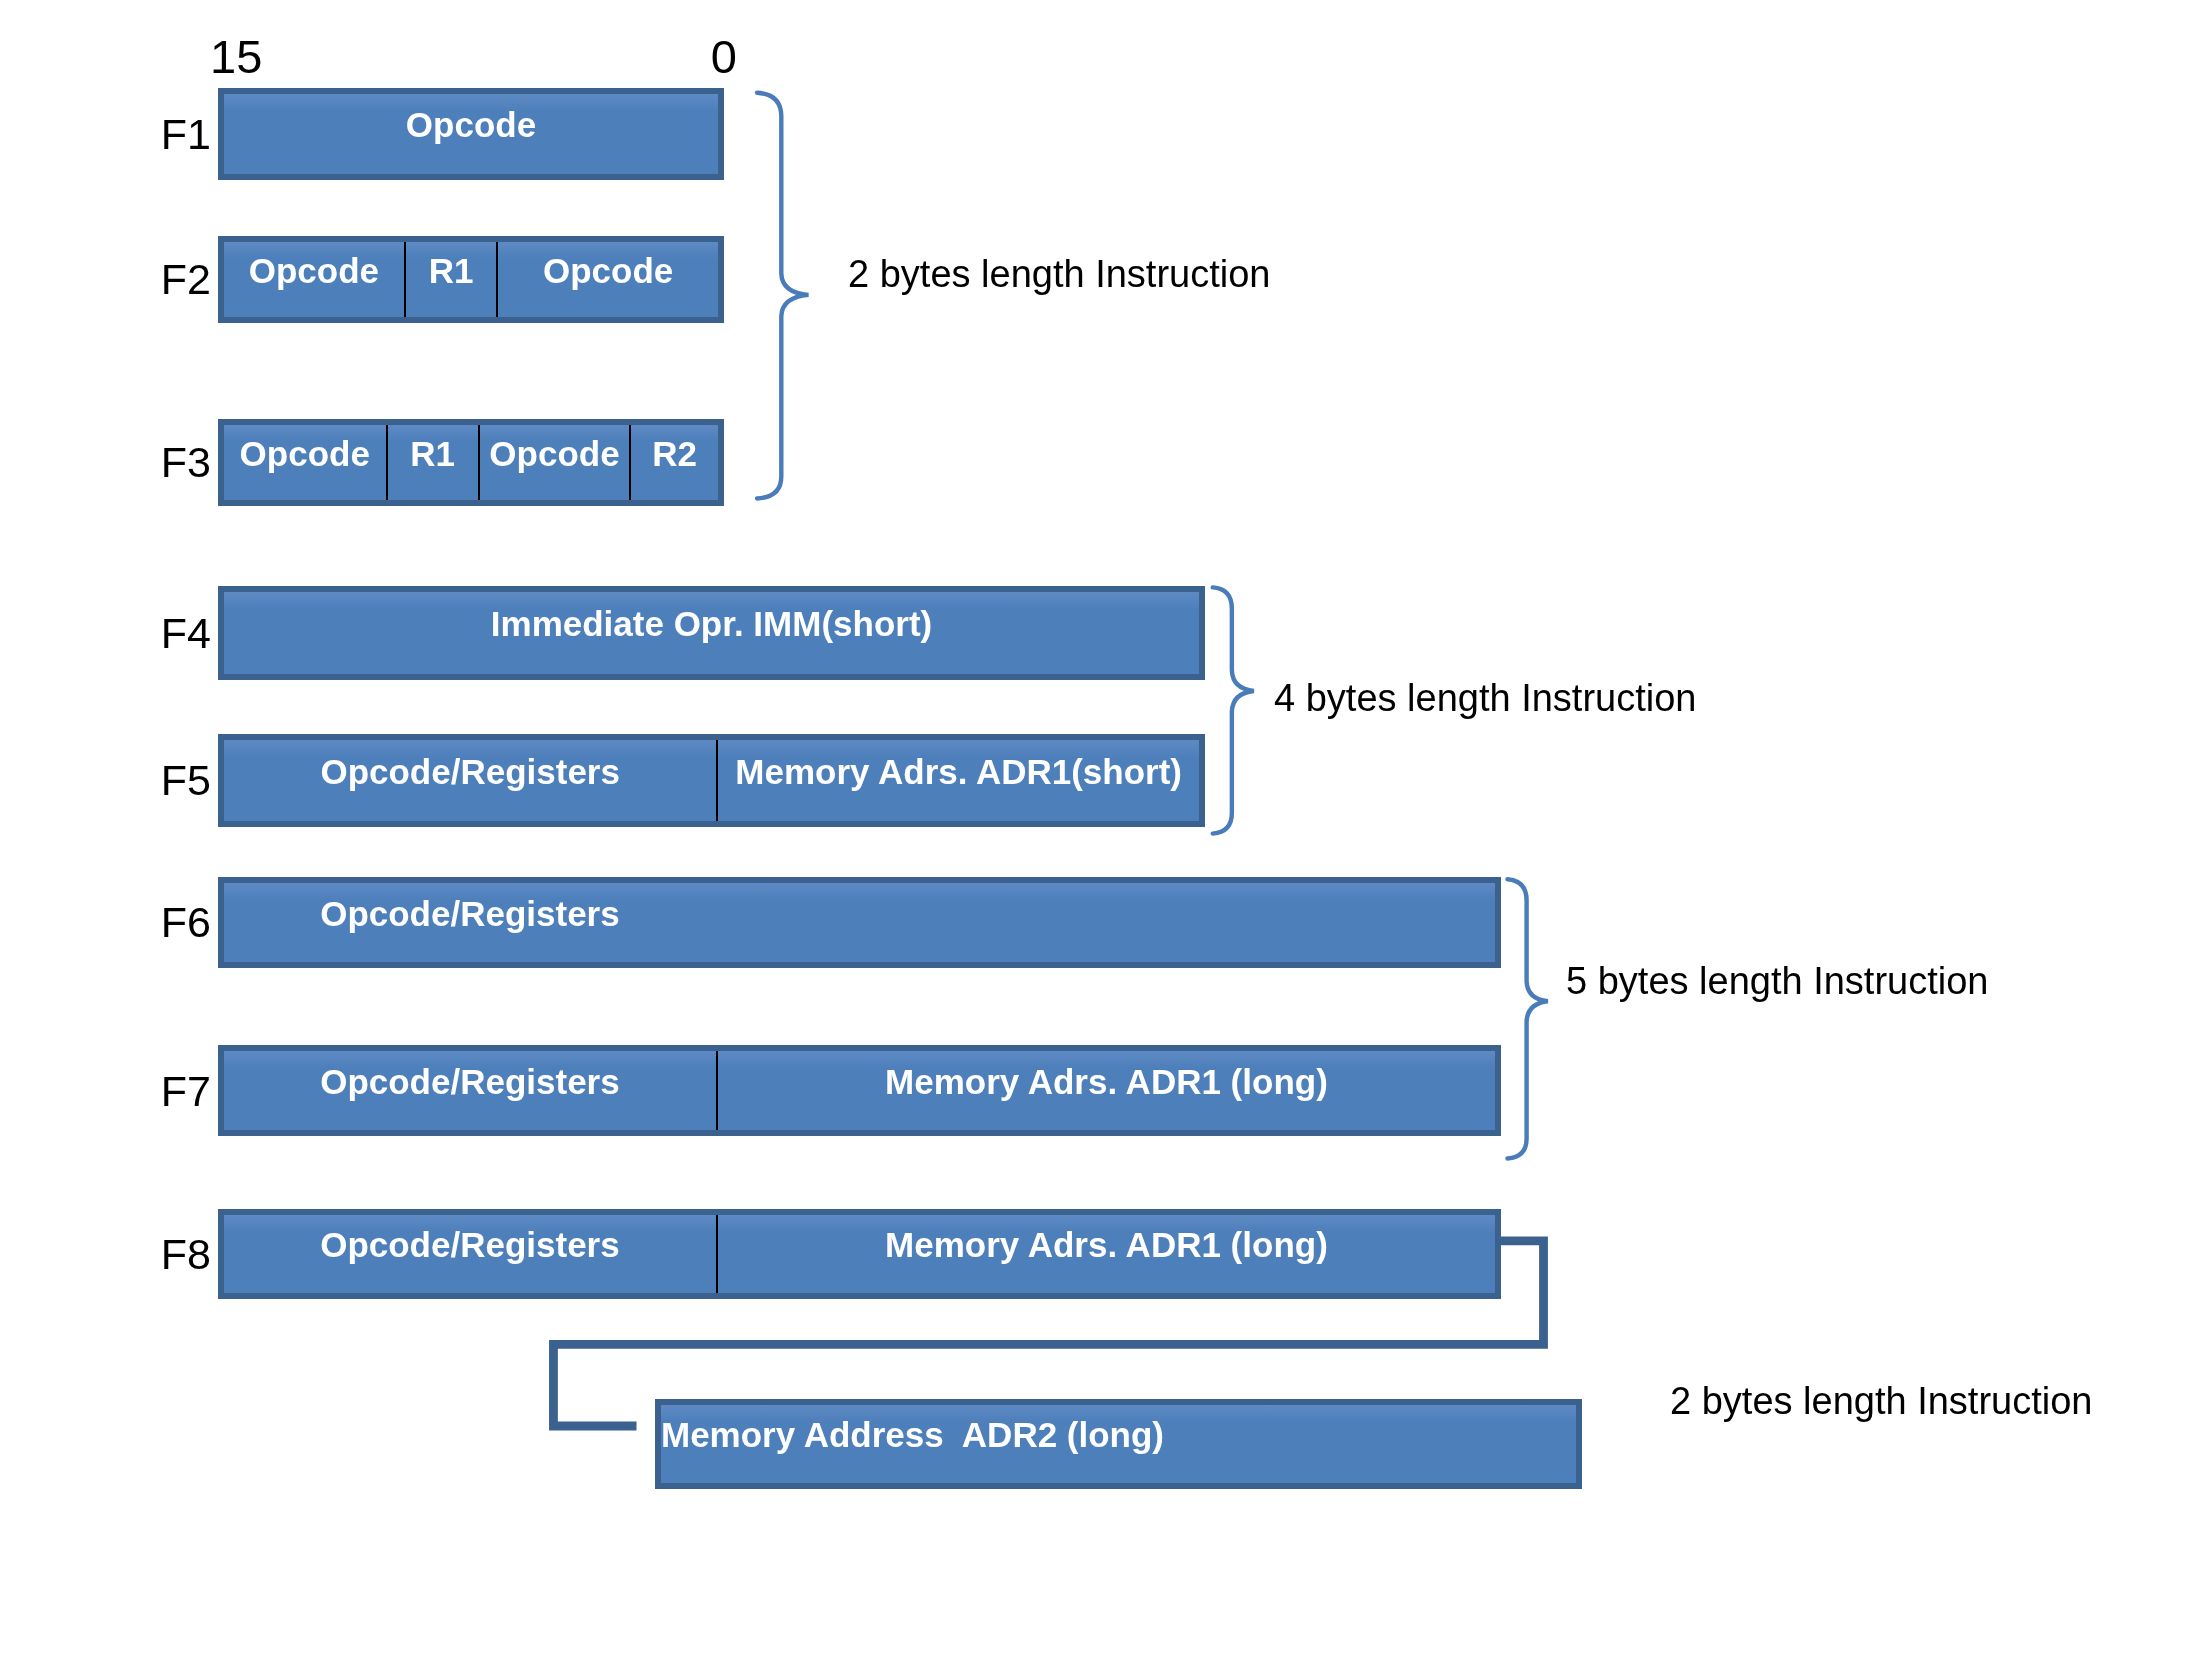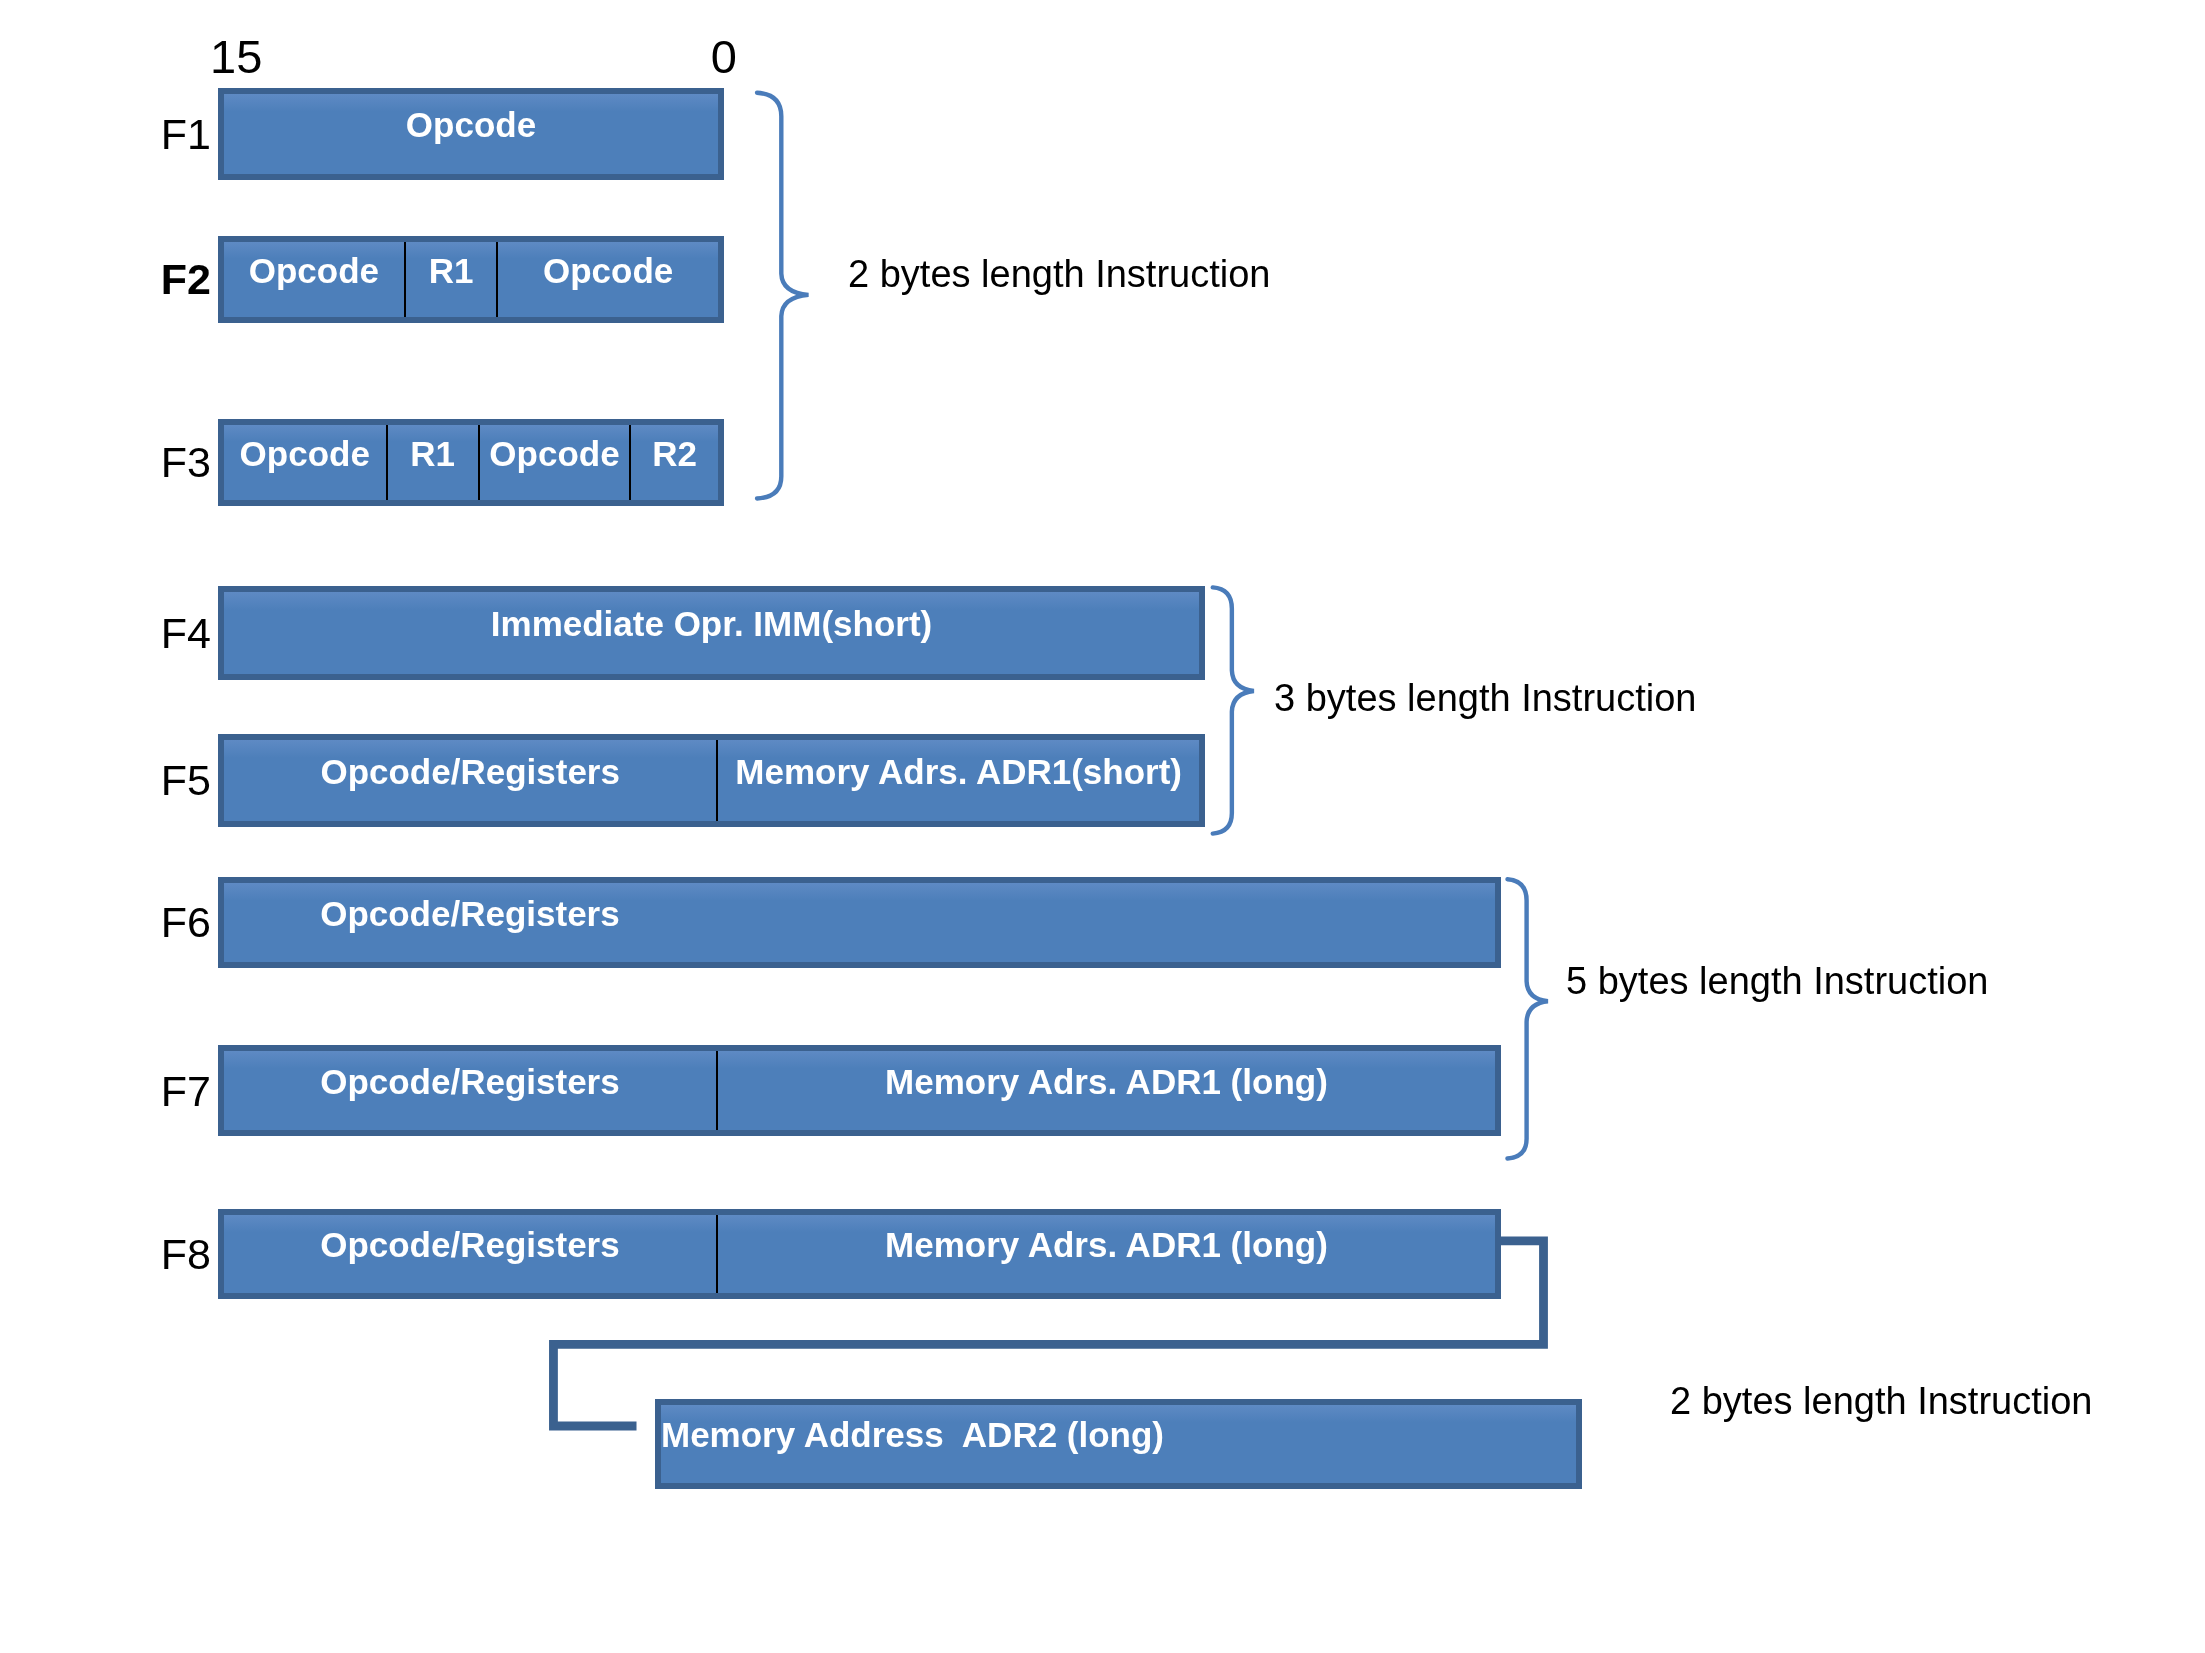--- a/index.html
+++ b/index.html
@@ -50,21 +50,21 @@
   .f4 .cell1,.f5 .cell1{width:50.5%;}
   .f6 .cell1,.f7 .cell1,.f8 .cell1{width:38.7%;}
 
   
   .flabel{
     position:absolute;left:123px;width:88px;
     text-align:right;
     color:var(--label-text,#000000);
     font-size:43px;line-height:44px;
   }
-  .lf1{top:112px;} .lf2{top:257px;font-weight:bold;} .lf3{top:440px;} .lf4{top:611px;}
+  .lf1{top:112px;} .lf2{top:257px;} .lf3{top:440px;} .lf4{top:611px;}
   .lf5{top:758px;} .lf6{top:900px;} .lf7{top:1069px;} .lf8{top:1232px;}
 
   .bit{
     position:absolute;top:31px;
     color:var(--label-text,#000000);
     font-size:47px;line-height:51px;
   }
   .bit15{left:210px;}
   .bit0{left:690px;width:47px;text-align:right;}
 
@@ -140,18 +140,18 @@
   <div class="ibox f8">
     <div class="cell cell1">Opcode/Registers</div>
     <div class="cell grow">Memory Adrs. ADR1 (long)</div>
   </div>
 
   <div class="ibox adr2">
     <div class="cell cell1">Memory Address  ADR2 (long)</div>
   </div>
 
   <div class="note a2">2 bytes length Instruction</div>
-  <div class="note a4">3 bytes length Instruction</div>
+  <div class="note a4">4 bytes length Instruction</div>
   <div class="note a5">5 bytes length Instruction</div>
   <div class="note a8">2 bytes length Instruction</div>
 
 </div>
 
 
 </body></html>

